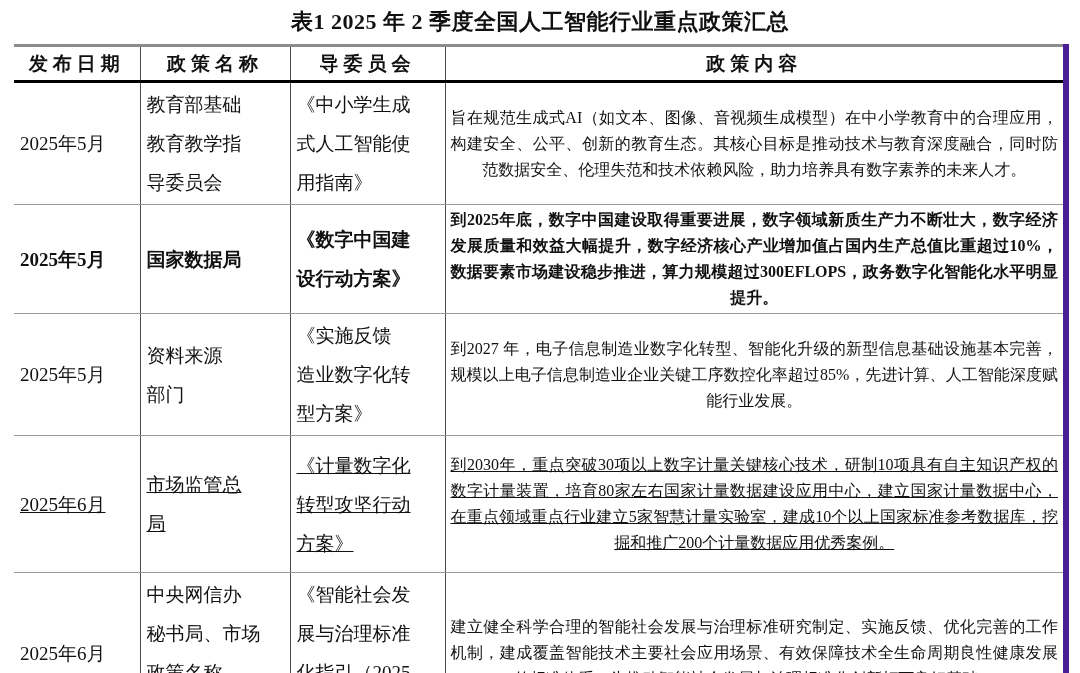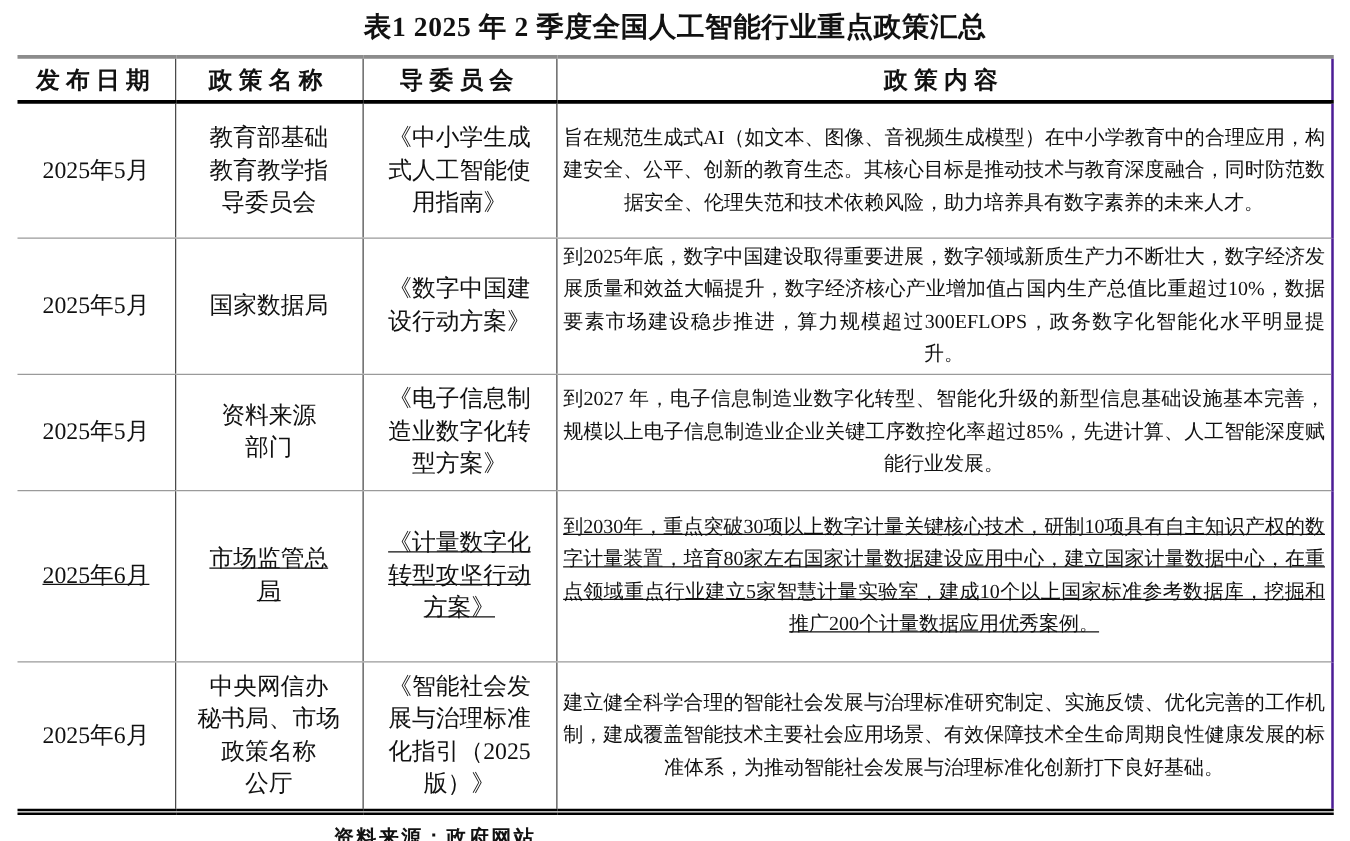--- a/index.html
+++ b/index.html
@@ -43,36 +43,35 @@
     font-weight: bold;
     letter-spacing: 5px;
     height: 33px;
     text-align: center;
     vertical-align: middle;
     padding: 0;
   }
   .policy-table td {
     vertical-align: middle;
     font-size: 19px;
-    line-height: 26px;
-    text-align: center;
+    line-height: 39px;
     padding: 2px 6px;
     border-bottom: 1px solid #9a9a9a;
   }
   .policy-table th + th,
   .policy-table td + td {
     border-left: 1px solid #4a4a4a;
   }
   .policy-table th:last-child,
   .policy-table td:last-child {
-    border-right: 2px solid #4c1d95;
+    border-right: 6px solid #4c1d95;
     margin-left: 20px;
   }
   .policy-table tr.r1 td { height: 103px; }
-  .policy-table tr.r2 td { height: 101px; }
+  .policy-table tr.r2 td { height: 101px; font-weight: bold; }
   .policy-table tr.r3 td { height: 88px; }
   .policy-table tr.r4 td { height: 132px; text-decoration: underline; }
   .policy-table tr.r5 td { height: 113px; }
   .policy-table tr.r5 td { border-bottom: 5px double #000000; }
 
   td.cell-org, td.cell-policy {
     white-space: pre-line;
   }
   td.cell-content {
     font-size: 16px;
@@ -126,21 +125,21 @@
         <td class="cell-date">2025年5月</td>
         <td class="cell-org">国家数据局</td>
         <td class="cell-policy">《数字中国建
 设行动方案》</td>
         <td class="cell-content">到2025年底，数字中国建设取得重要进展，数字领域新质生产力不断壮大，数字经济发展质量和效益大幅提升，数字经济核心产业增加值占国内生产总值比重超过10%，数据要素市场建设稳步推进，算力规模超过300EFLOPS，政务数字化智能化水平明显提升。</td>
       </tr>
       <tr class="r3">
         <td class="cell-date">2025年5月</td>
         <td class="cell-org">资料来源
 部门</td>
-        <td class="cell-policy">《电子信息制
+        <td class="cell-policy">《实施反馈
 造业数字化转
 型方案》</td>
         <td class="cell-content">到2027 年，电子信息制造业数字化转型、智能化升级的新型信息基础设施基本完善，规模以上电子信息制造业企业关键工序数控化率超过85%，先进计算、人工智能深度赋能行业发展。</td>
       </tr>
       <tr class="r4">
         <td class="cell-date">2025年6月</td>
         <td class="cell-org">市场监管总
 局</td>
         <td class="cell-policy">《计量数字化
 转型攻坚行动

